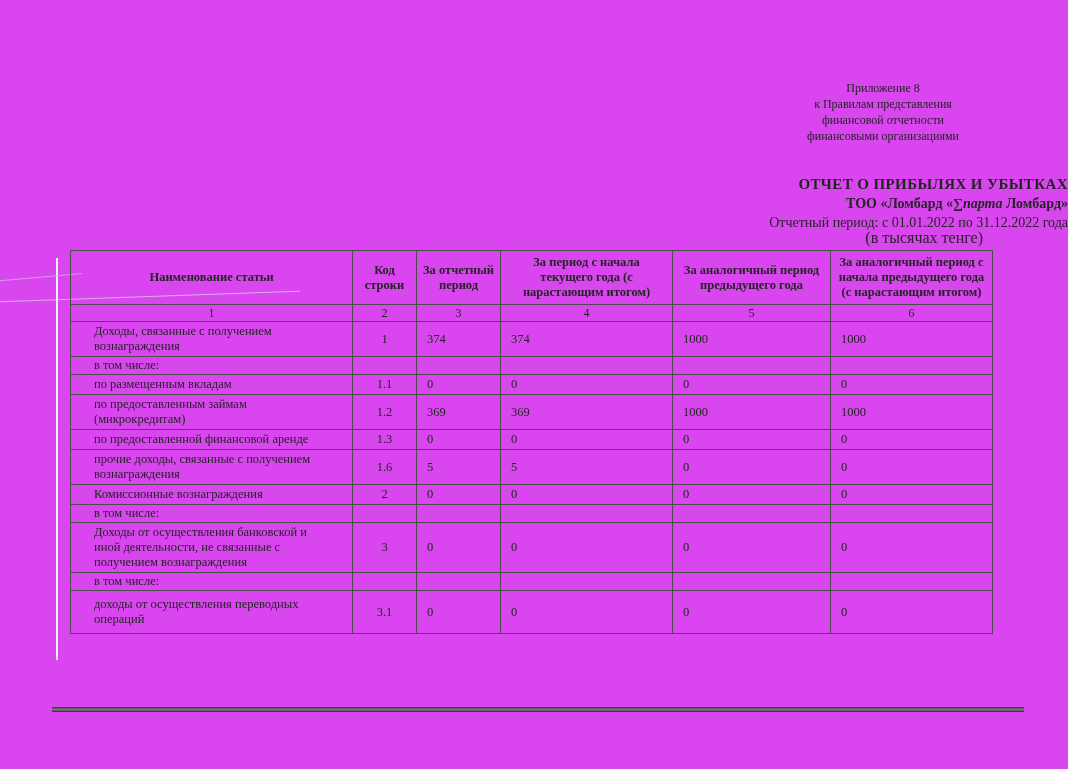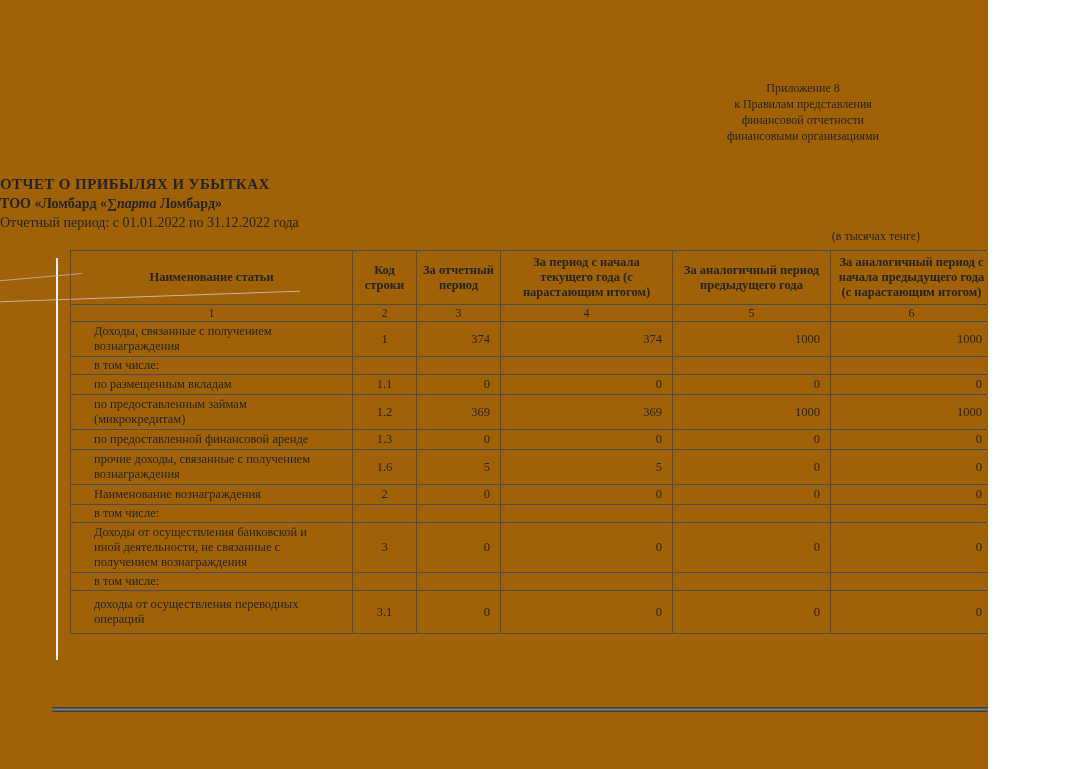--- a/index.html
+++ b/index.html
@@ -1,20 +1,20 @@
 <!DOCTYPE html>
 <html lang="ru"><head>
 <meta charset="utf-8">
 <style>
   * { margin:0; padding:0; box-sizing:border-box; }
   body { background:#ffffff; }
   .page {
     position:relative;
-    width:988px; height:769px;
-    background:#a16207;
+    width:1068px; height:769px;
+    background:#d946ef;
     font-family:"Liberation Serif", serif;
     color:#242424;
     overflow:hidden;
   }
   
   .scan-edge-left {
     position:absolute; left:56px; top:258px; width:2px; height:402px;
     background:#eceef0;
   }
   .scan-streak-1 {
@@ -26,30 +26,30 @@
     background:#d8dcdf; transform:rotate(-2deg); opacity:.7;
   }
 
   .appendix {
     position:absolute; top:80px; right:76px; width:218px;
     text-align:center; font-size:12px; line-height:16px;
   }
 
   .title-block {
     position:absolute; top:174px; left:0; width:100%;
-    text-align:left;
+    text-align:right;
   }
   .title-main { font-size:15px; font-weight:bold; letter-spacing:.4px; line-height:20px; }
   .title-sub  { font-size:14px; font-weight:bold; line-height:20px; }
   .title-sub .emph { font-style:italic; }
   .title-period { font-size:14px; line-height:18px; }
 
   .units-note {
-    position:absolute; top:229px; right:68px;
-    font-size:12px;
+    position:absolute; top:229px; right:85px;
+    font-size:16px;
   }
 
   table.report {
     position:absolute; left:70px; top:250px; width:922px;
     border-collapse:collapse; table-layout:fixed;
   }
   .report col.c1 { width:282px; }
   .report col.c2 { width:64px;  }
   .report col.c3 { width:84px;  }
   .report col.c4 { width:172px; }
@@ -71,21 +71,21 @@
   .report tr.num-row td {
     text-align:center;
     height:17px;
     padding:0 2px;
     font-size:12px;
     line-height:14px;
   }
   .report tbody td { line-height:15px; }
   .report tbody td.c-name { text-align:left; padding:2px 23px; }
   .report tbody td.c-code { text-align:center; padding:2px 2px; }
-  .report tbody td.c-val  { text-align:right; padding:2px 10px; }
+  .report tbody td.c-val  { padding:2px 10px; }
   .report tbody tr.section td { padding-top:1px; padding-bottom:1px; height:17px; }
   .report tbody tr.tall td { padding-top:6px; padding-bottom:6px; }
 
   .bottom-rule {
     position:absolute; left:52px; top:707px; width:972px; height:5px;
     background:linear-gradient(#303030, #7a7a7a 50%, #303030);
   }
 </style>
 </head>
 <body>
@@ -189,21 +189,21 @@
     <tr>
       <td class="c-name">прочие доходы, связанные с получением вознаграждения</td>
       <td class="c-code">1.6</td>
       <td class="c-val">5</td>
       <td class="c-val">5</td>
       <td class="c-val">0</td>
       <td class="c-val">0</td>
     </tr>
 
     <tr>
-      <td class="c-name">Наименование вознаграждения</td>
+      <td class="c-name">Комиссионные вознаграждения</td>
       <td class="c-code">2</td>
       <td class="c-val">0</td>
       <td class="c-val">0</td>
       <td class="c-val">0</td>
       <td class="c-val">0</td>
     </tr>
 
     <tr class="section">
       <td class="c-name">в том числе:</td>
       <td class="c-code"></td>

